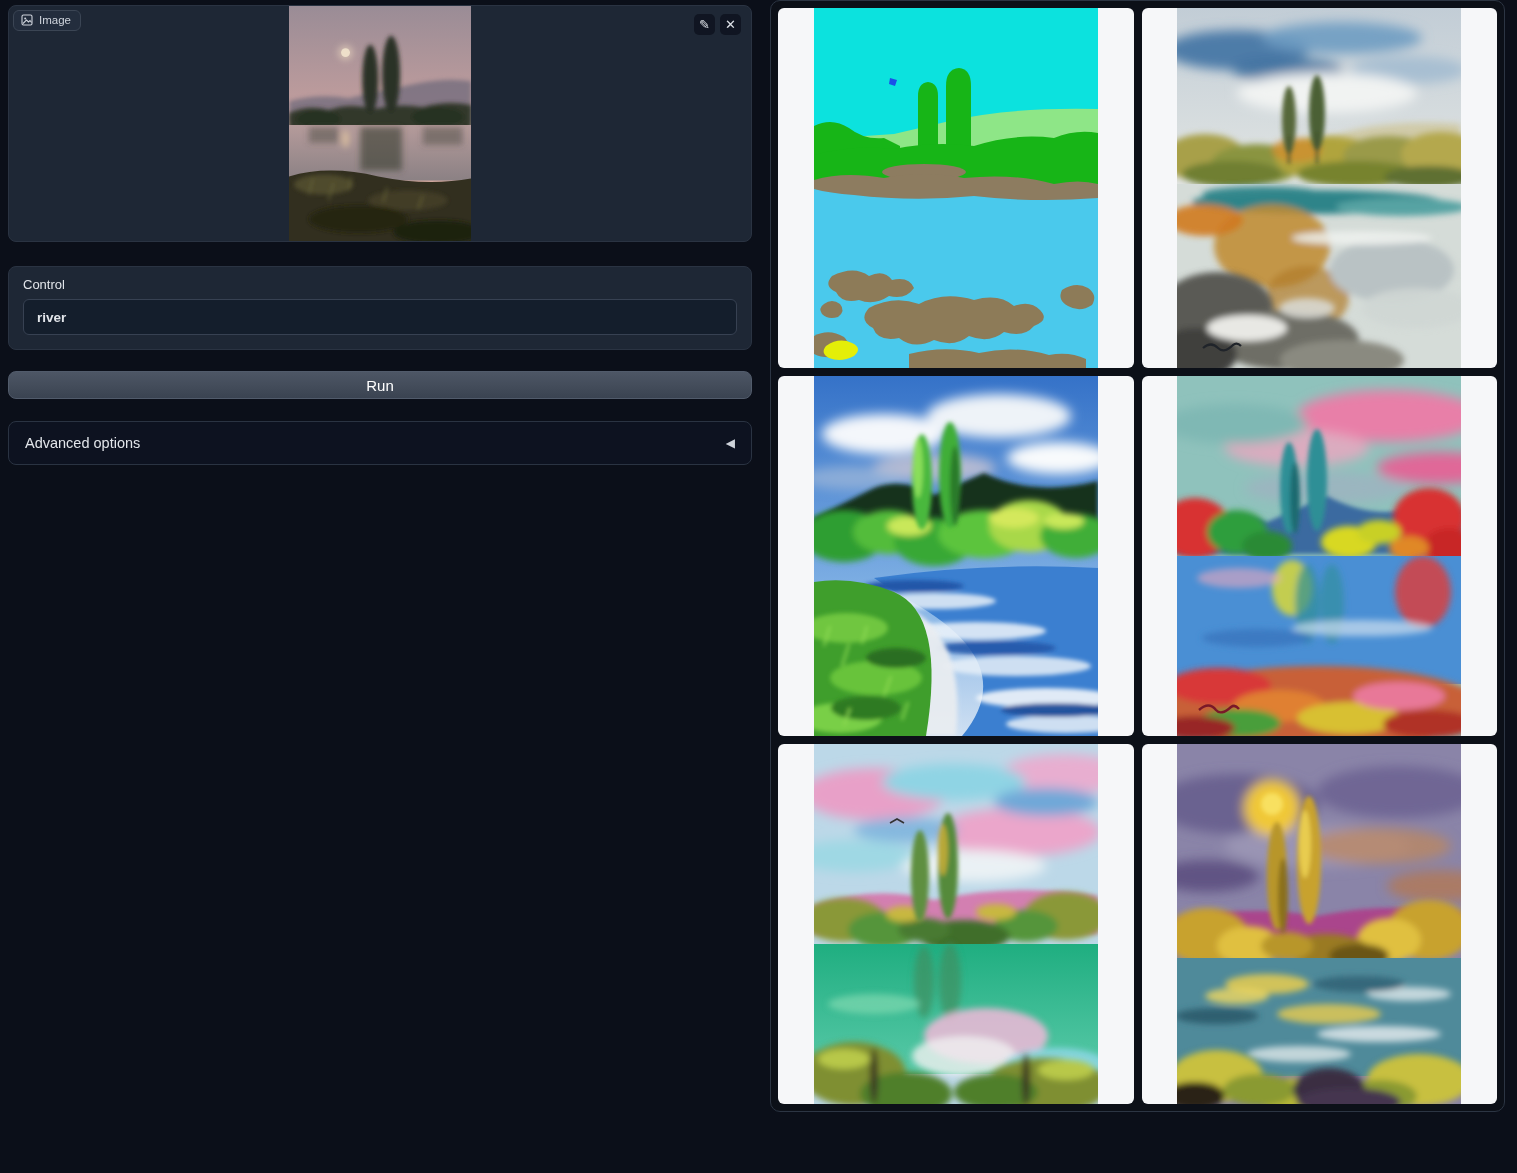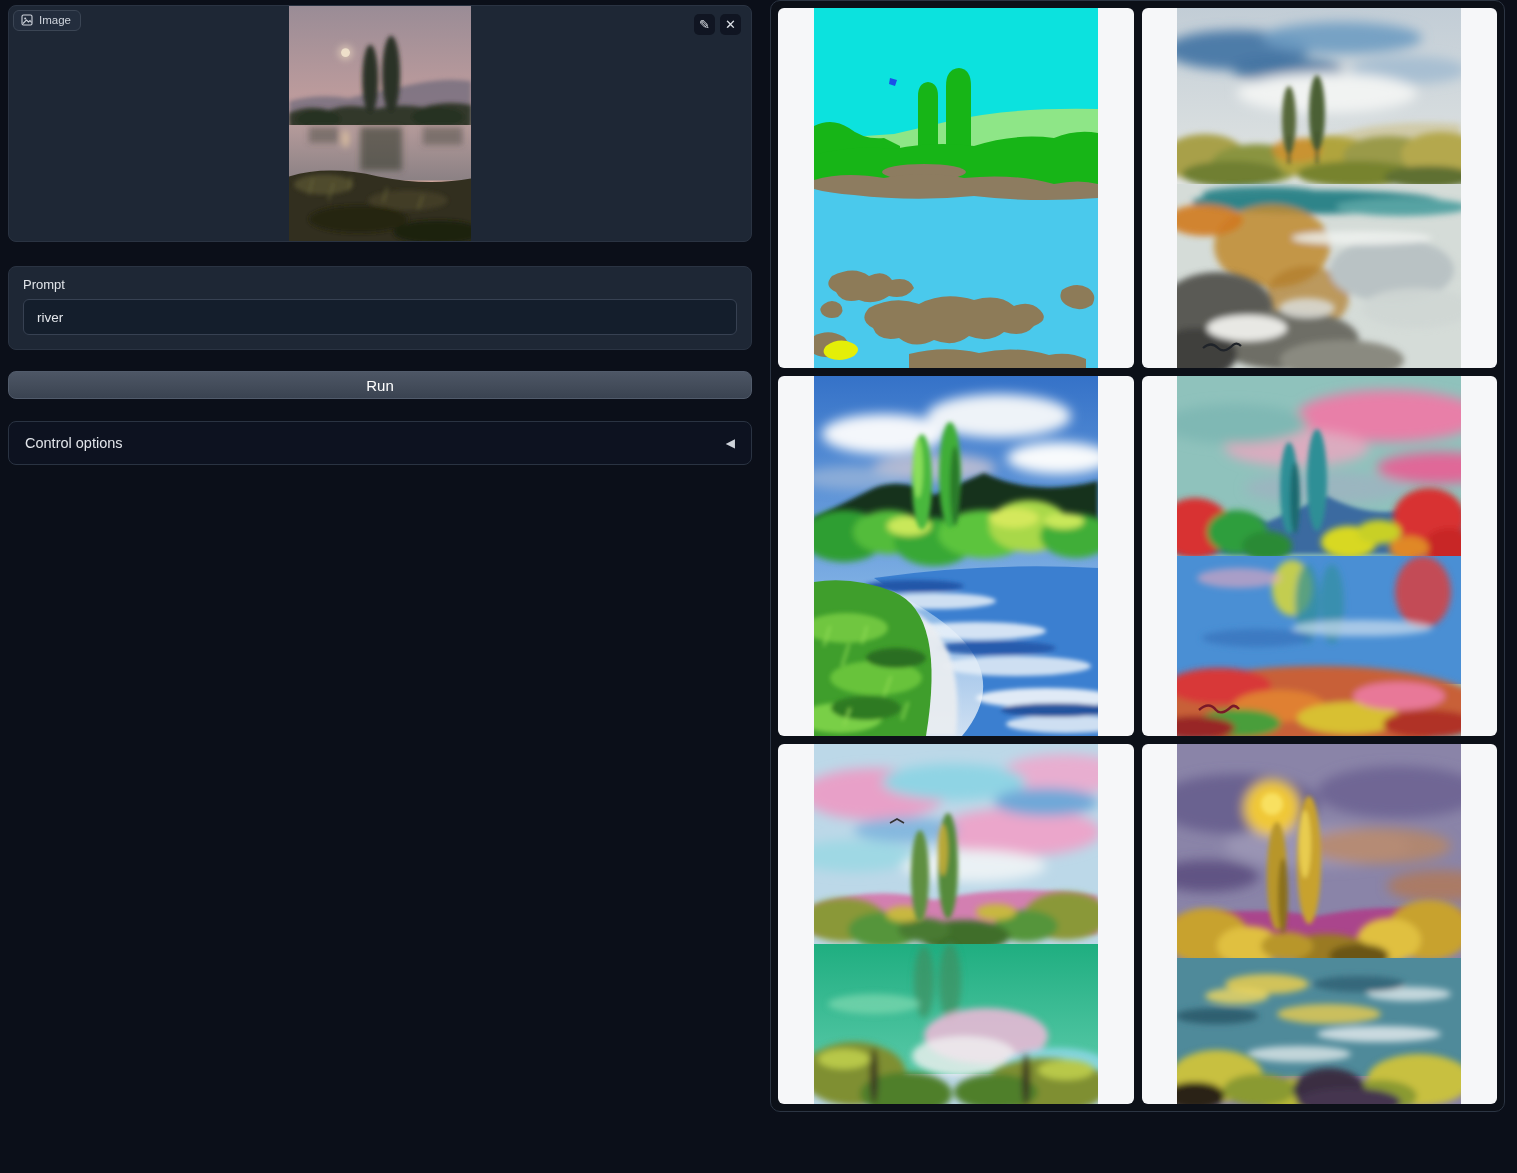--- a/index.html
+++ b/index.html
@@ -47,21 +47,21 @@
   .prompt-panel {
     margin-top: 24px; height: 84px;
     background: #1e2735; border: 1px solid #2a3342; border-radius: 8px;
     padding: 10px 14px;
   }
   .prompt-label { font-size: 13px; color: #e2e5ea; display: block; margin-bottom: 7px; }
   .prompt-input {
     width: 100%; height: 36px;
     background: #141e2c; border: 1px solid #374152; border-radius: 6px;
     color: #e2e5ea; font-size: 13.5px; padding: 0 13px;
-    font-family: "Liberation Sans", sans-serif; outline: none;
+    font-family: "Liberation Sans", sans-serif; outline: none; font-weight: bold;
   }
 
   
   .run-button {
     margin-top: 21px; width: 100%; height: 28px;
     background: linear-gradient(180deg, #4d5665 0%, #434c5a 55%, #3a4351 100%);
     border: 1px solid #515b6b; border-radius: 8px;
     color: #ffffff; font-size: 15px; font-weight: 400;
     font-family: "Liberation Sans", sans-serif; cursor: pointer;
   }
@@ -182,30 +182,30 @@
           <button class="icon-btn">
             <span>✎</span>
           </button>
           <button class="icon-btn">
             <span>✕</span>
           </button>
         </div>
       </div>
 
       <div class="prompt-panel">
-        <label class="prompt-label">Prompt</label>
+        <label class="prompt-label">Control</label>
         <input class="prompt-input" type="text" value="river" style="">
       </div>
 
       <button class="run-button">
         <span>Run</span>
       </button>
 
       <div class="accordion">
-        <span class="accordion-label">Control options</span>
+        <span class="accordion-label">Advanced options</span>
         <span class="accordion-arrow">◀</span>
       </div>
     </div>
 
     <div class="right-col">
       <div class="gallery">
 
         <div class="gallery-cell">
           <svg viewBox="0 0 284 360">
             <rect width="284" height="360" fill="#0ce2de"></rect>

